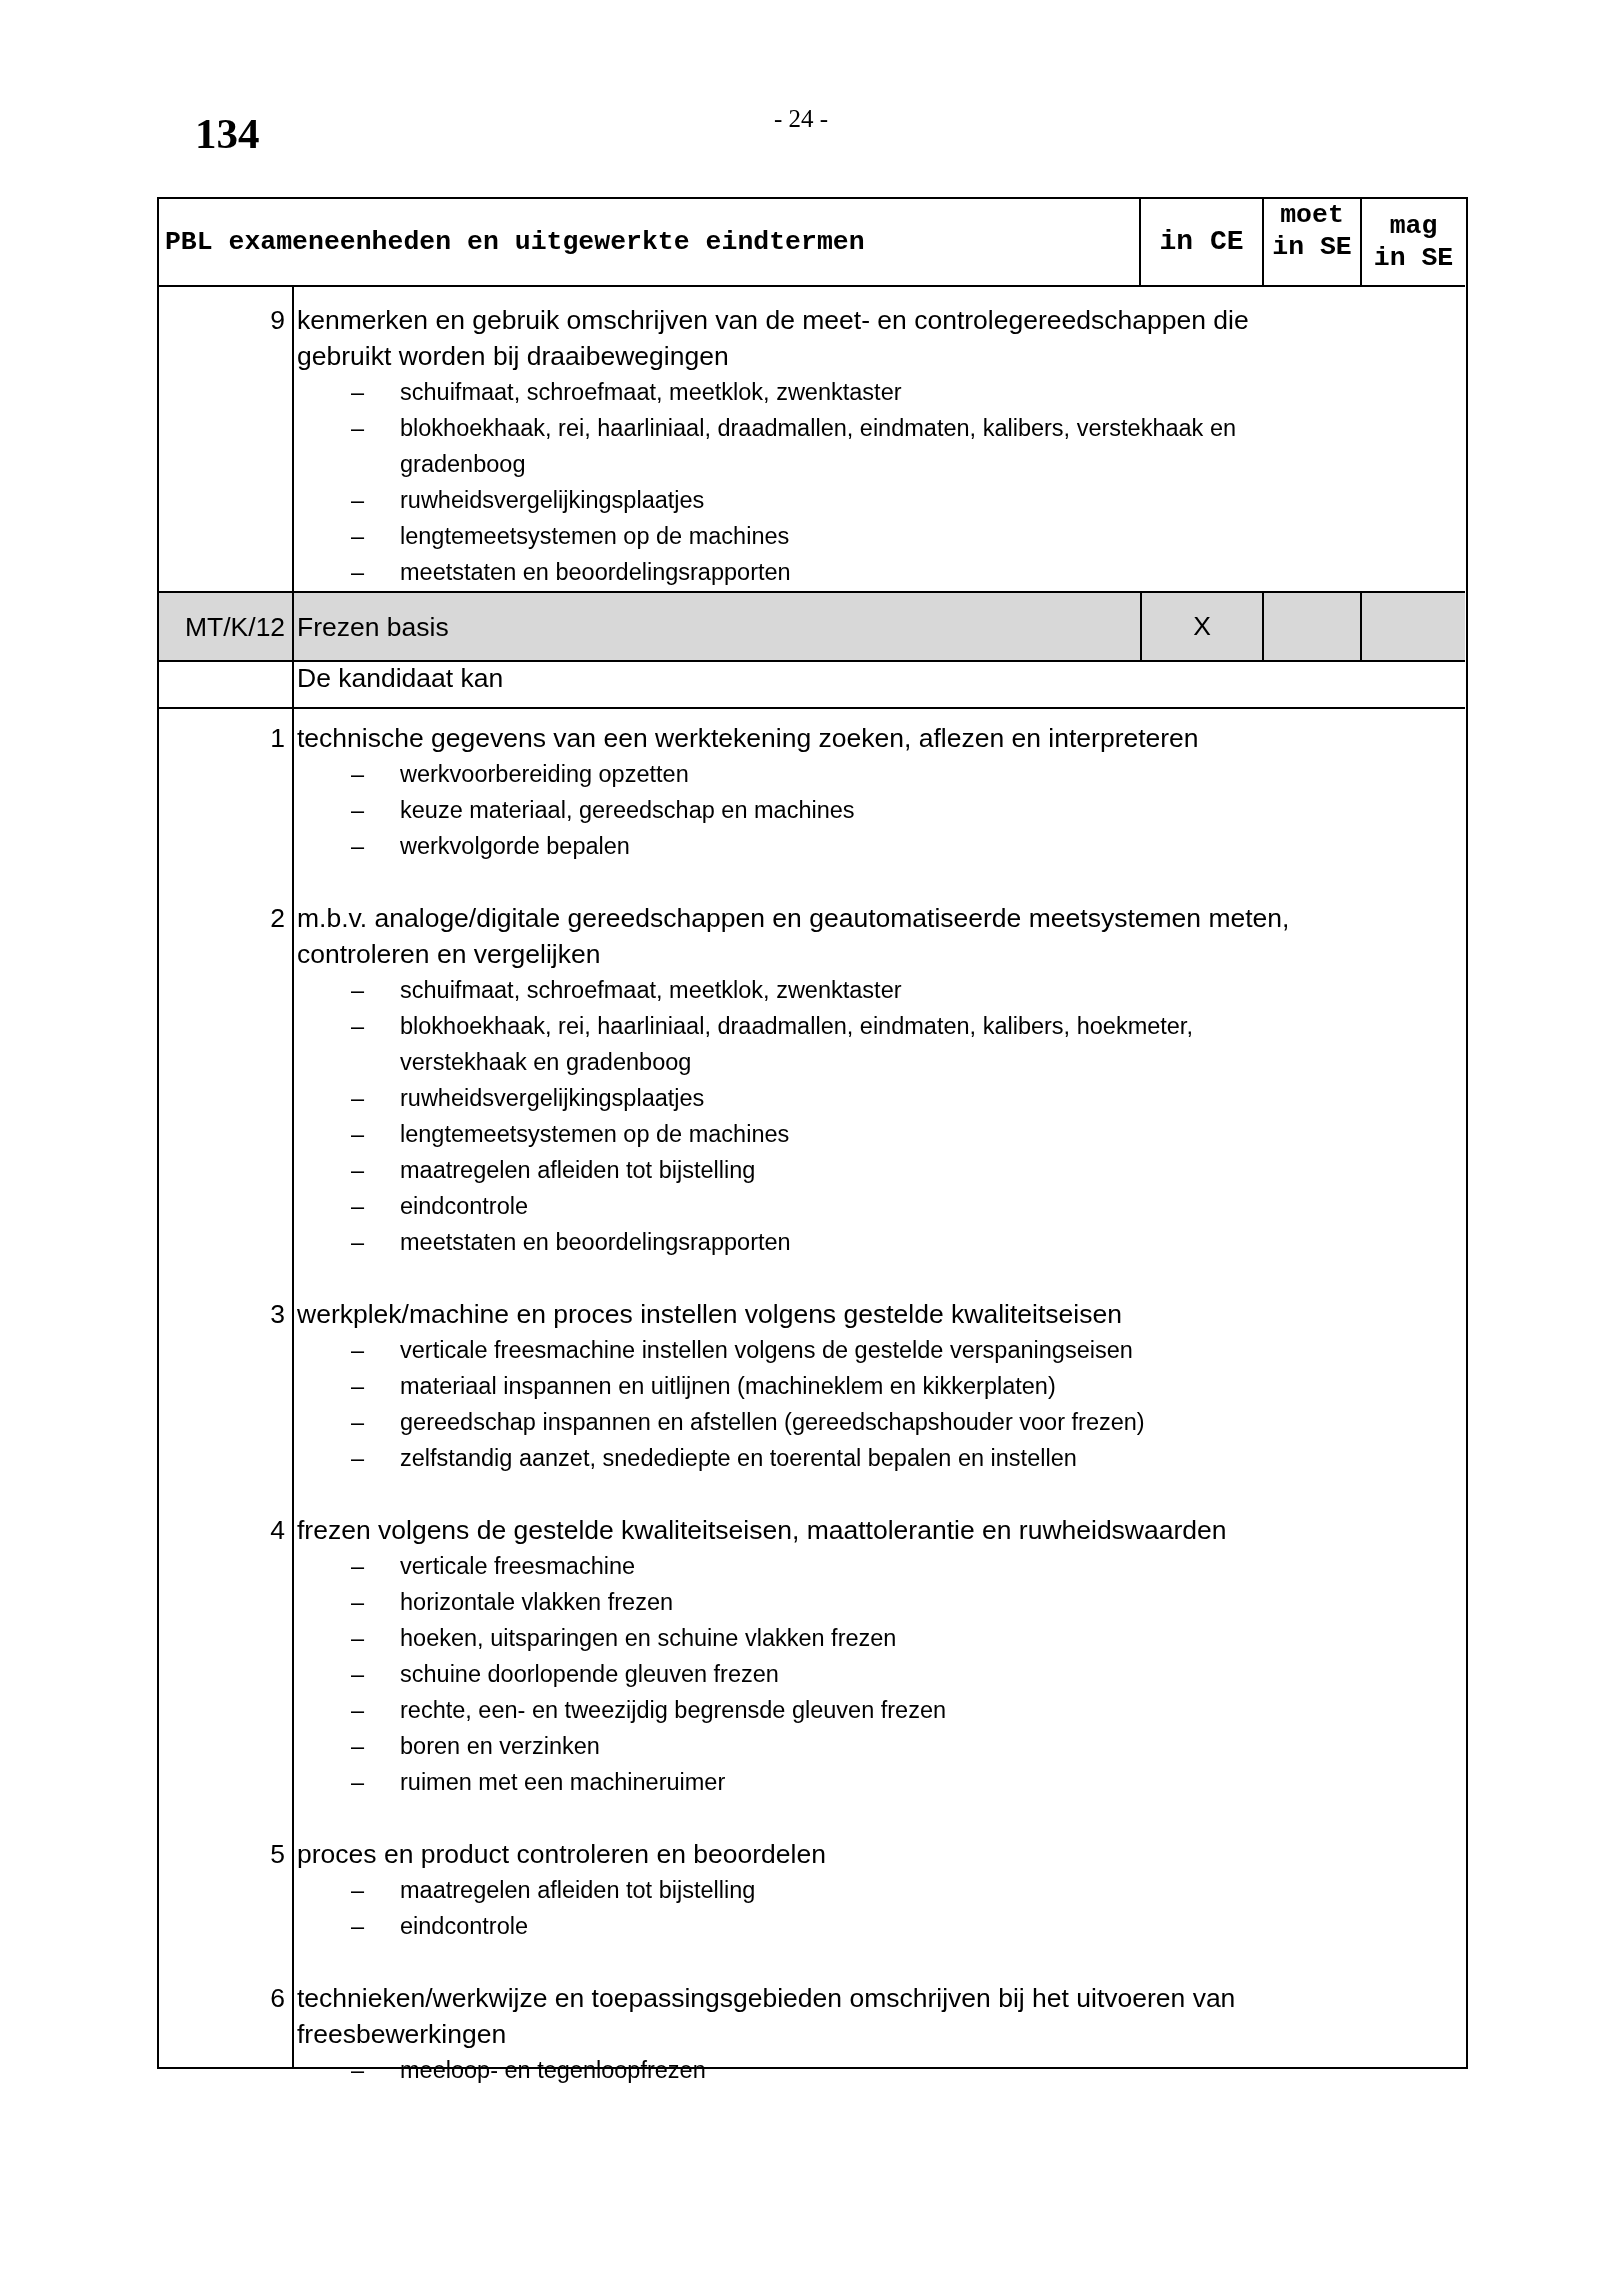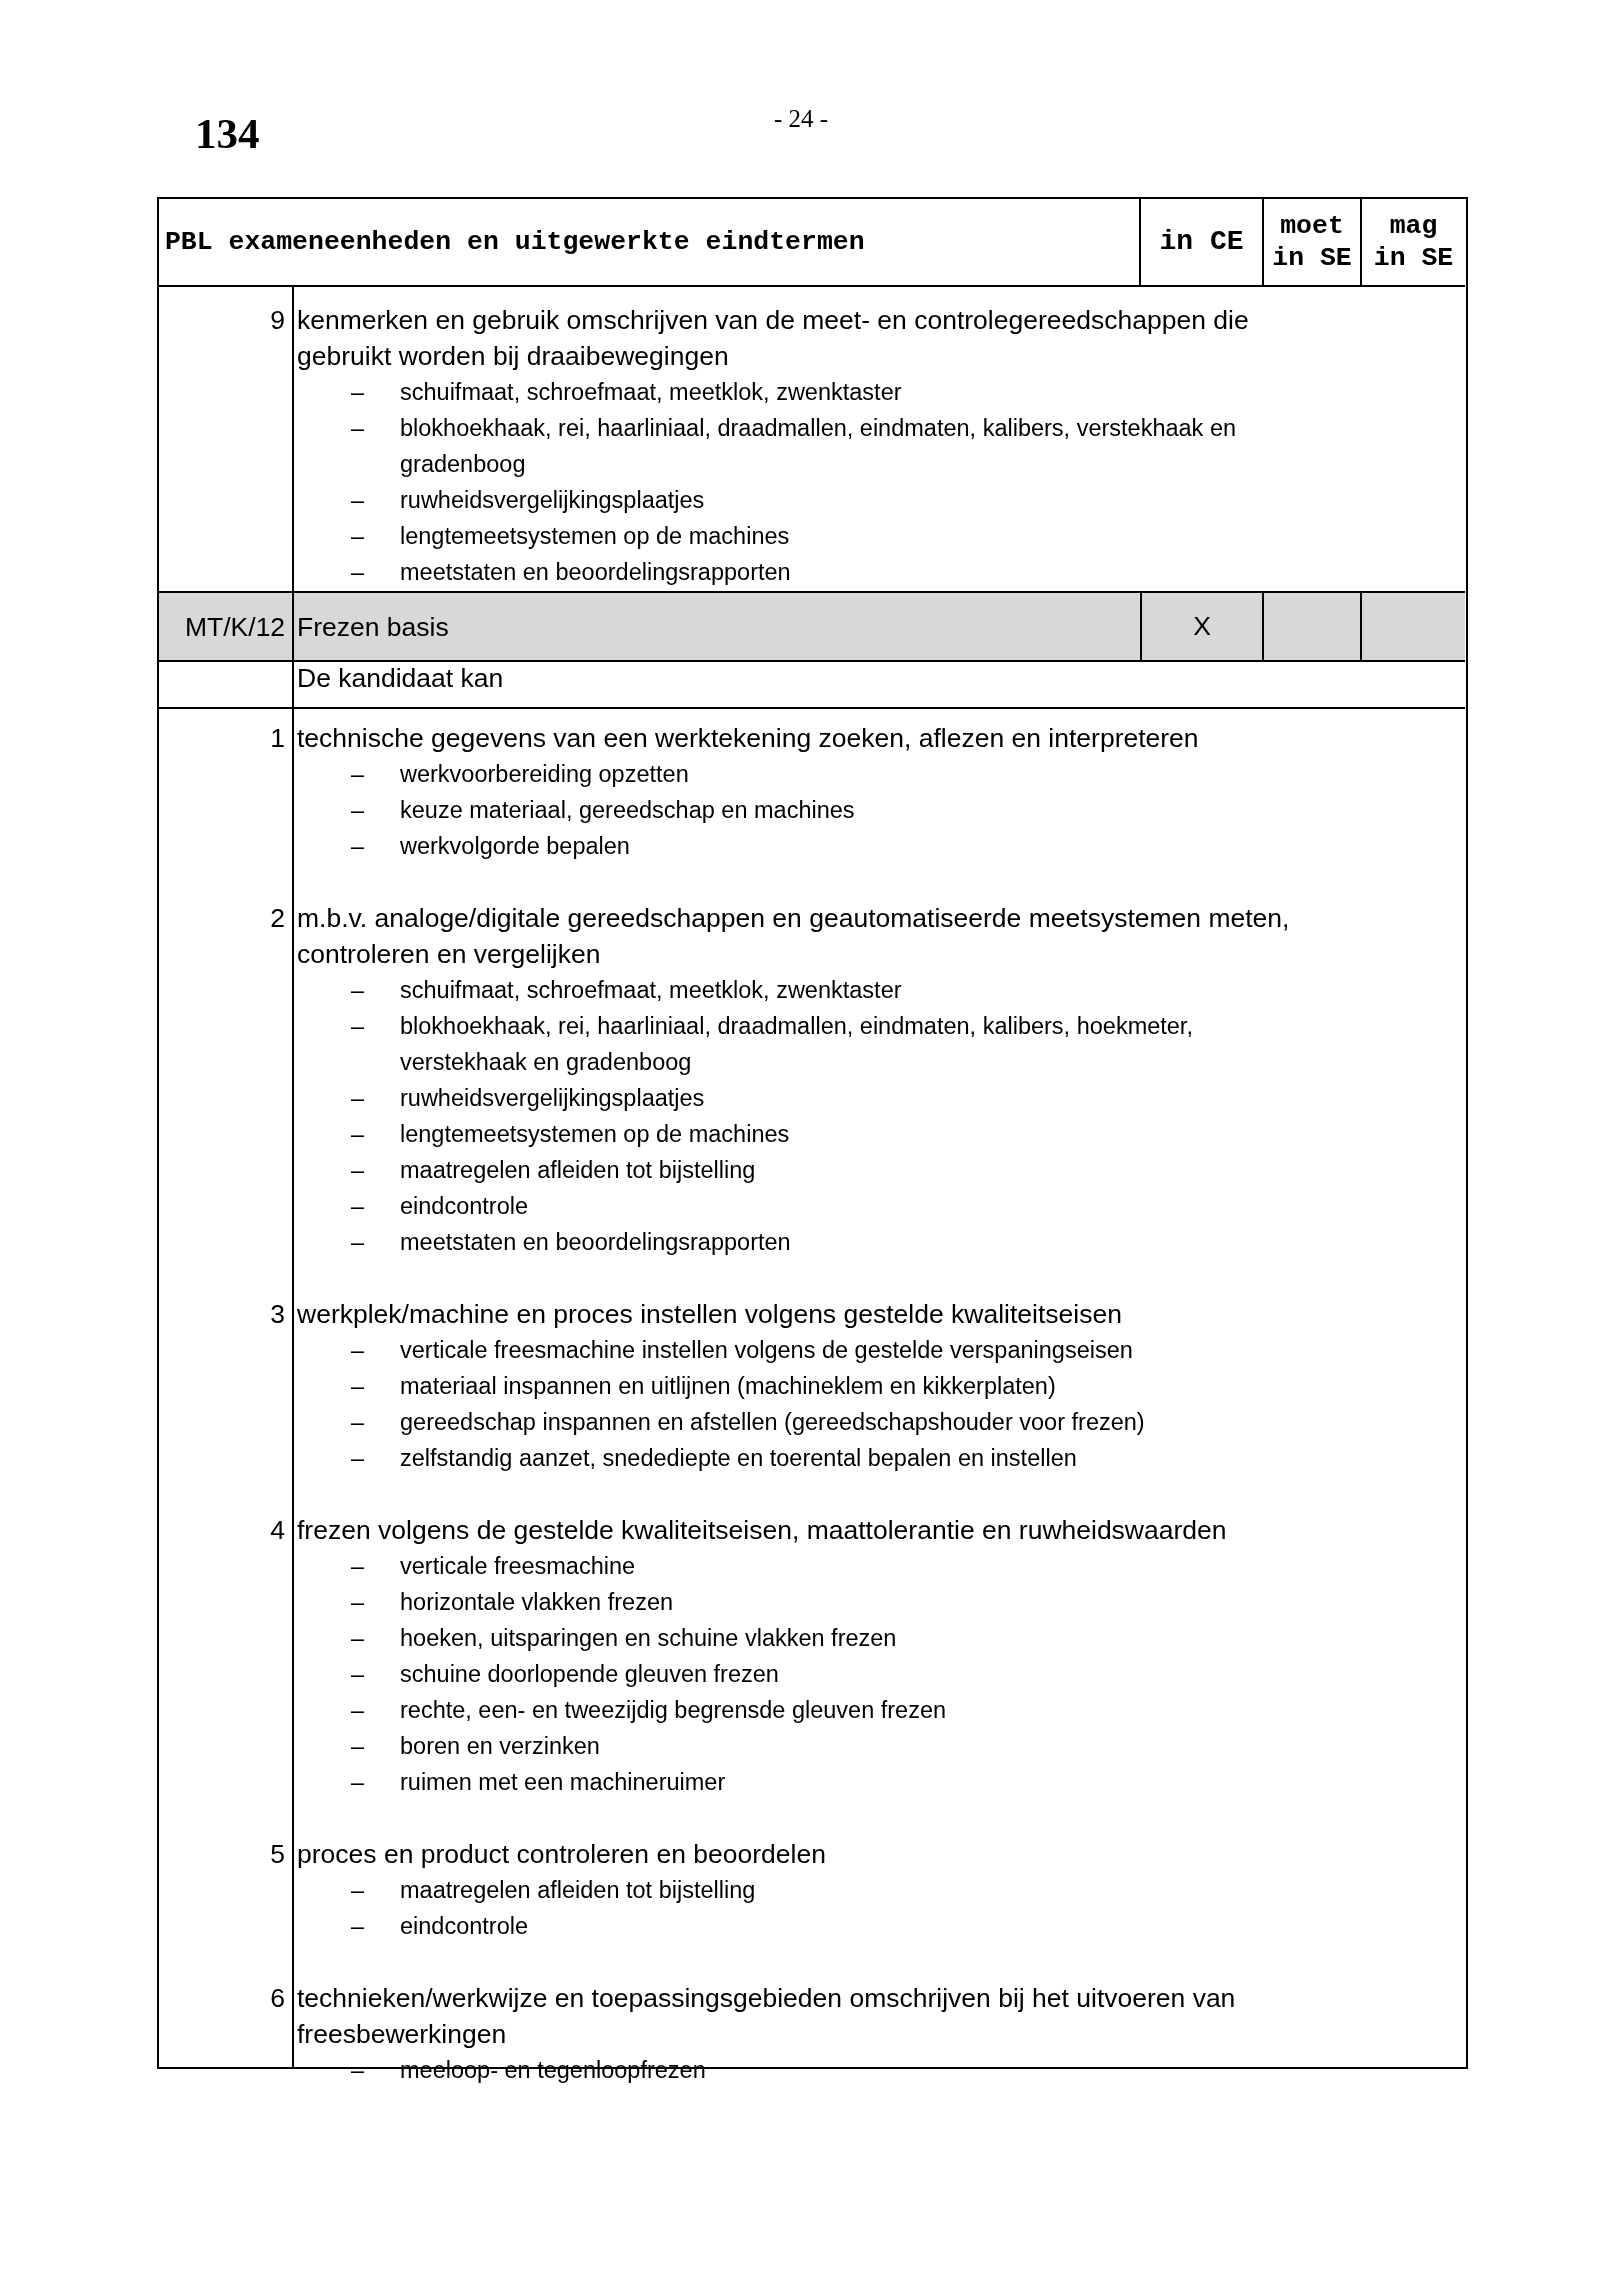--- a/index.html
+++ b/index.html
@@ -6,21 +6,21 @@
   body { width:1621px; height:2293px; position:relative; overflow:hidden; color:#000; }
   .page-num { position:absolute; left:195px; top:110px; font-family:"Liberation Serif","DejaVu Serif",serif; font-weight:bold; font-size:43px; line-height:47px; }
   .page-sub { position:absolute; left:774px; top:102px; font-family:"Liberation Serif","DejaVu Serif",serif; font-size:25px; line-height:33px; }
   .tbl { position:absolute; left:157px; top:197px; width:1311px; height:1872px; box-sizing:border-box; border:2.9px solid #000; font-family:"Liberation Sans","DejaVu Sans",sans-serif; }
   .row { position:absolute; left:0; width:1306px; box-sizing:border-box; }
   .cell { position:absolute; top:0; height:100%; box-sizing:border-box; }
   .vline { border-left:2px solid #000; }
   .hdr { top:0; height:88px; border-bottom:2.9px solid #000;font-family:Liberation Mono, monospace; }
   .hdr .c-title { left:0; width:980px; font-weight:bold; font-size:26.5px; display:flex; align-items:center; padding-left:5.9px; }
   .hdr .c-ce { left:980px; width:123px; font-weight:bold; font-size:28px; display:flex; align-items:center; justify-content:center; text-align:center; line-height:32px; }
-  .hdr .c-moet { left:1103px; width:98px; font-weight:bold; font-size:26.5px; display:flex; align-items:center; justify-content:center; text-align:center; line-height:32px; }
+  .hdr .c-moet { left:1103px; width:98px; font-weight:bold; font-size:26.5px; display:flex; align-items:flex-start; justify-content:center; text-align:center; line-height:32px; }
   .hdr .c-mag { left:1201px; width:105px; font-weight:bold; font-size:26.5px; display:flex; align-items:center; justify-content:center; text-align:center; line-height:32px; }
   .c-num { left:0; width:133px; text-align:right; padding-right:6.9px; font-size:26.5px; line-height:36px; }
   .c-text { left:133px; width:1172px; padding-left:3px; font-size:26.5px; line-height:36px; }
   .content { padding-top:14.7px; }
   .main-line { font-size:26.5px; line-height:36px; white-space:nowrap; height:36px; }
   .sub { position:relative; font-size:23.5px; line-height:36px; height:36px; white-space:nowrap; }
   .sub .dash { position:absolute; left:54px; top:0; }
   .sub .stext { position:absolute; left:103px; top:0; }
   .sub.cont .stext { left:103px; }
   .blank { height:36px; }

